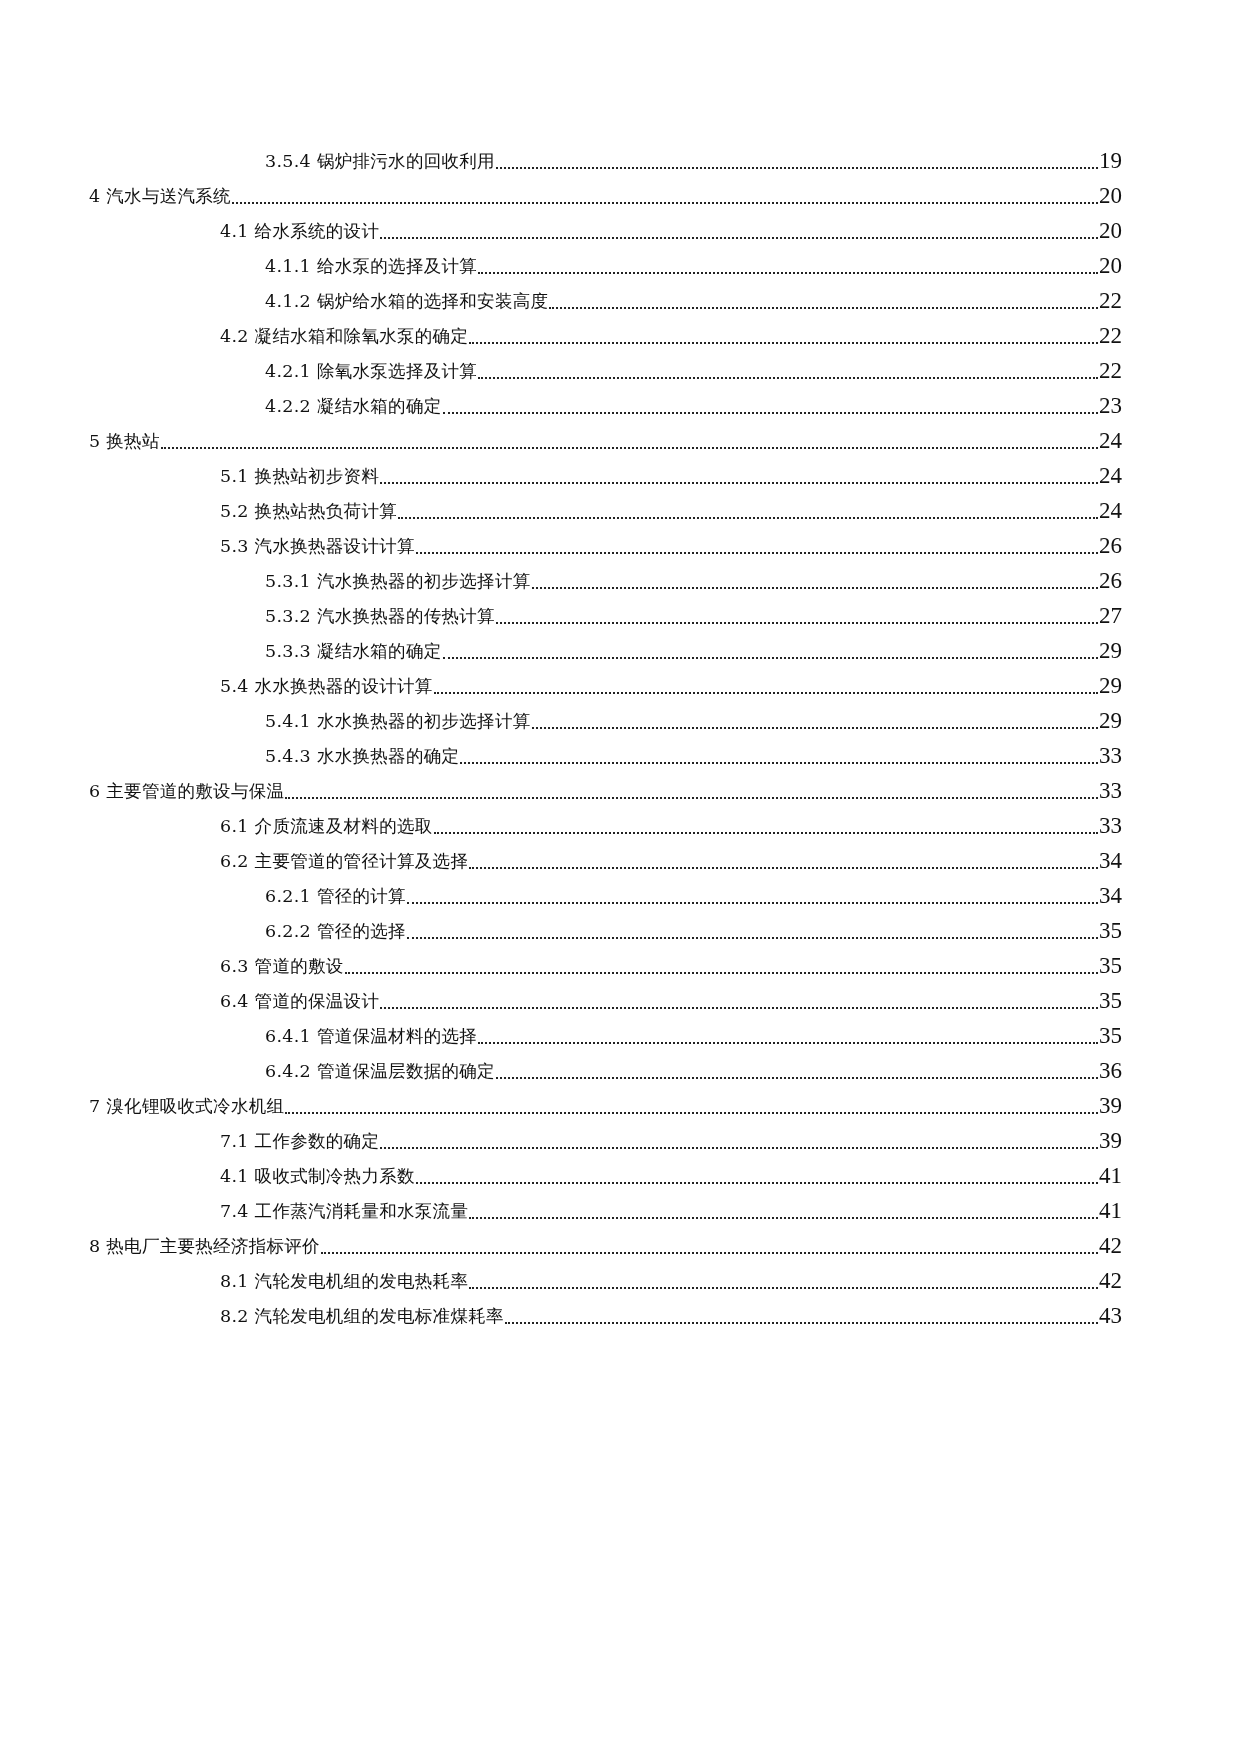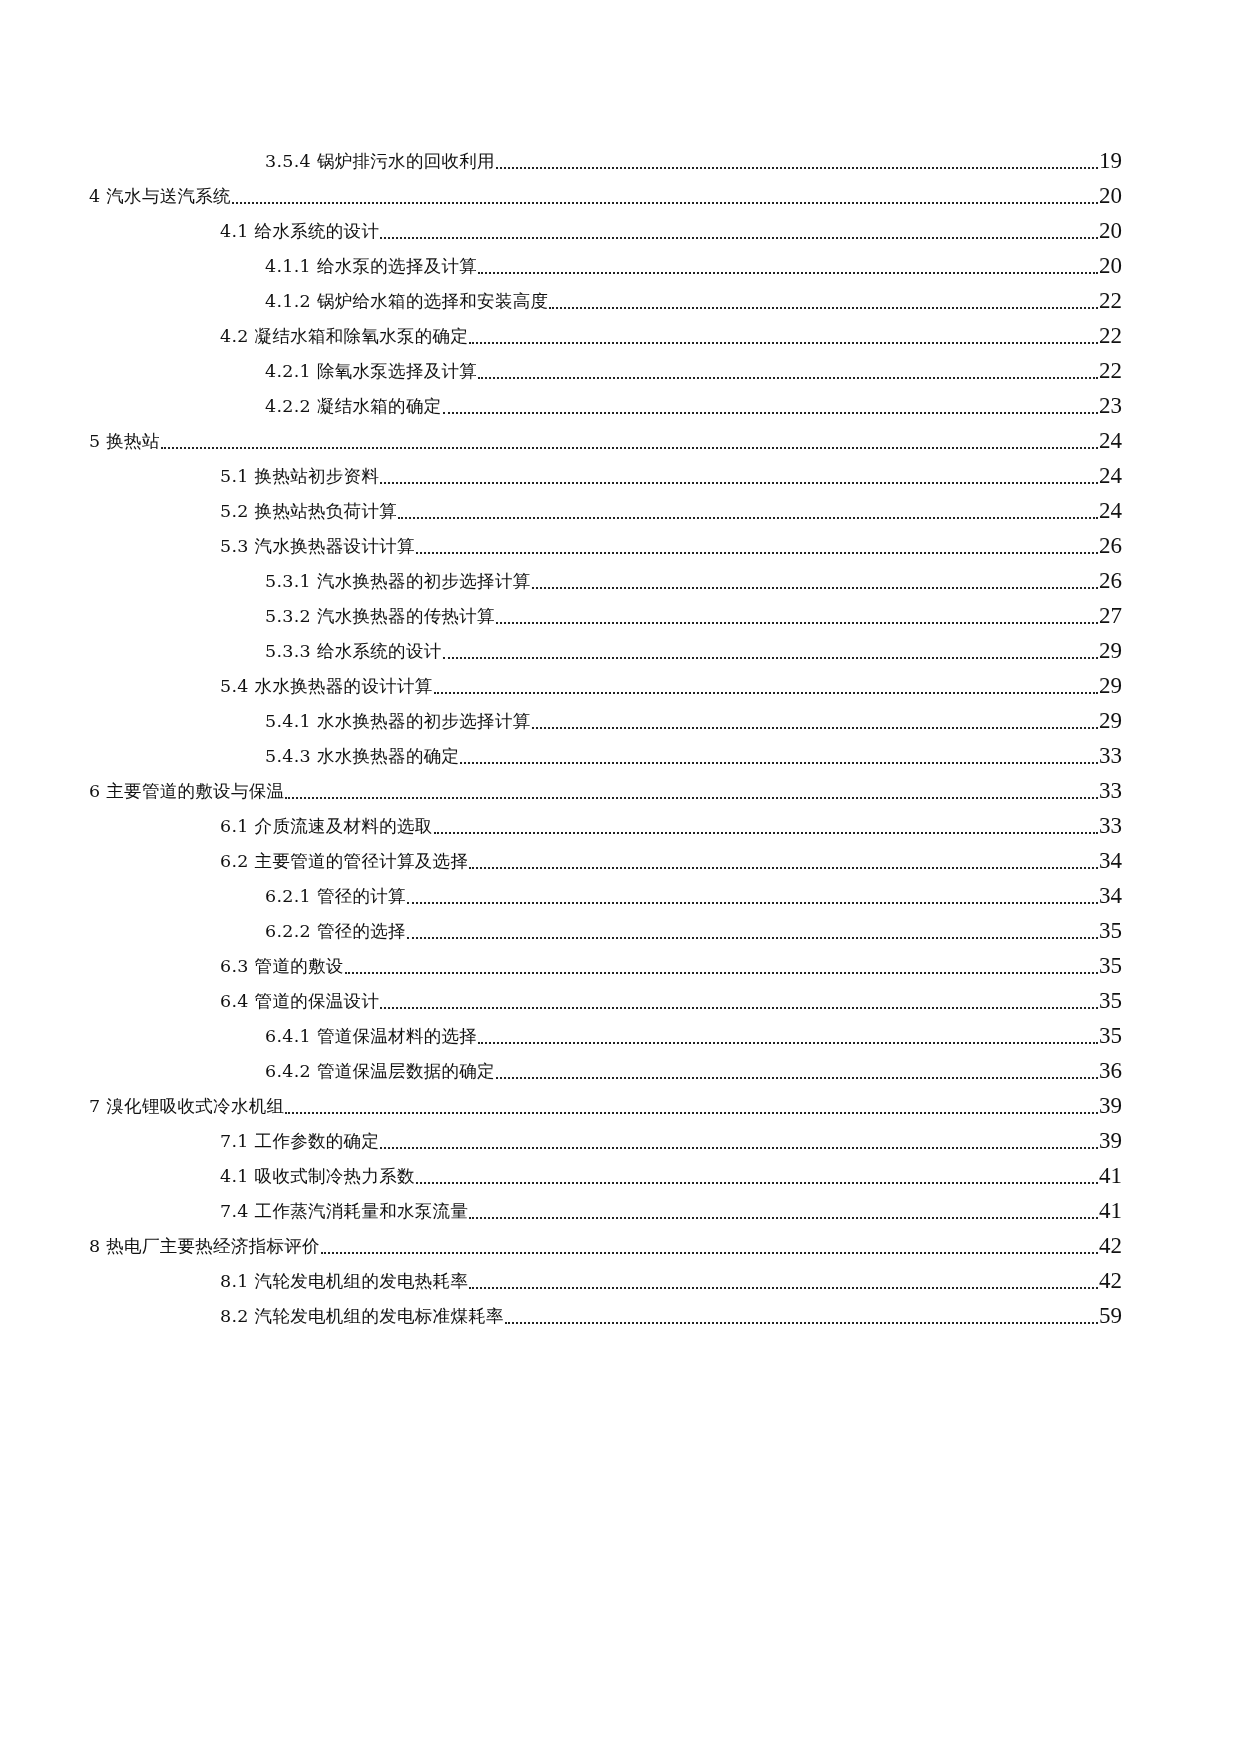--- a/index.html
+++ b/index.html
@@ -83,21 +83,21 @@
       <span class="toc-title">5.3.1 汽水换热器的初步选择计算</span>
       <span class="toc-leader"></span>
       <span class="toc-page">26</span>
     </div>
     <div class="toc-row l3">
       <span class="toc-title">5.3.2 汽水换热器的传热计算</span>
       <span class="toc-leader"></span>
       <span class="toc-page">27</span>
     </div>
     <div class="toc-row l3">
-      <span class="toc-title">5.3.3 给水系统的设计</span>
+      <span class="toc-title">5.3.3 凝结水箱的确定</span>
       <span class="toc-leader"></span>
       <span class="toc-page">29</span>
     </div>
     <div class="toc-row l2">
       <span class="toc-title">5.4  水水换热器的设计计算</span>
       <span class="toc-leader"></span>
       <span class="toc-page">29</span>
     </div>
     <div class="toc-row l3">
       <span class="toc-title">5.4.1 水水换热器的初步选择计算</span>
@@ -180,15 +180,15 @@
       <span class="toc-page">42</span>
     </div>
     <div class="toc-row l2">
       <span class="toc-title">8.1  汽轮发电机组的发电热耗率</span>
       <span class="toc-leader"></span>
       <span class="toc-page">42</span>
     </div>
     <div class="toc-row l2">
       <span class="toc-title">8.2  汽轮发电机组的发电标准煤耗率</span>
       <span class="toc-leader"></span>
-      <span class="toc-page">59</span>
+      <span class="toc-page">43</span>
     </div>
   </div>
 
 </body></html>

